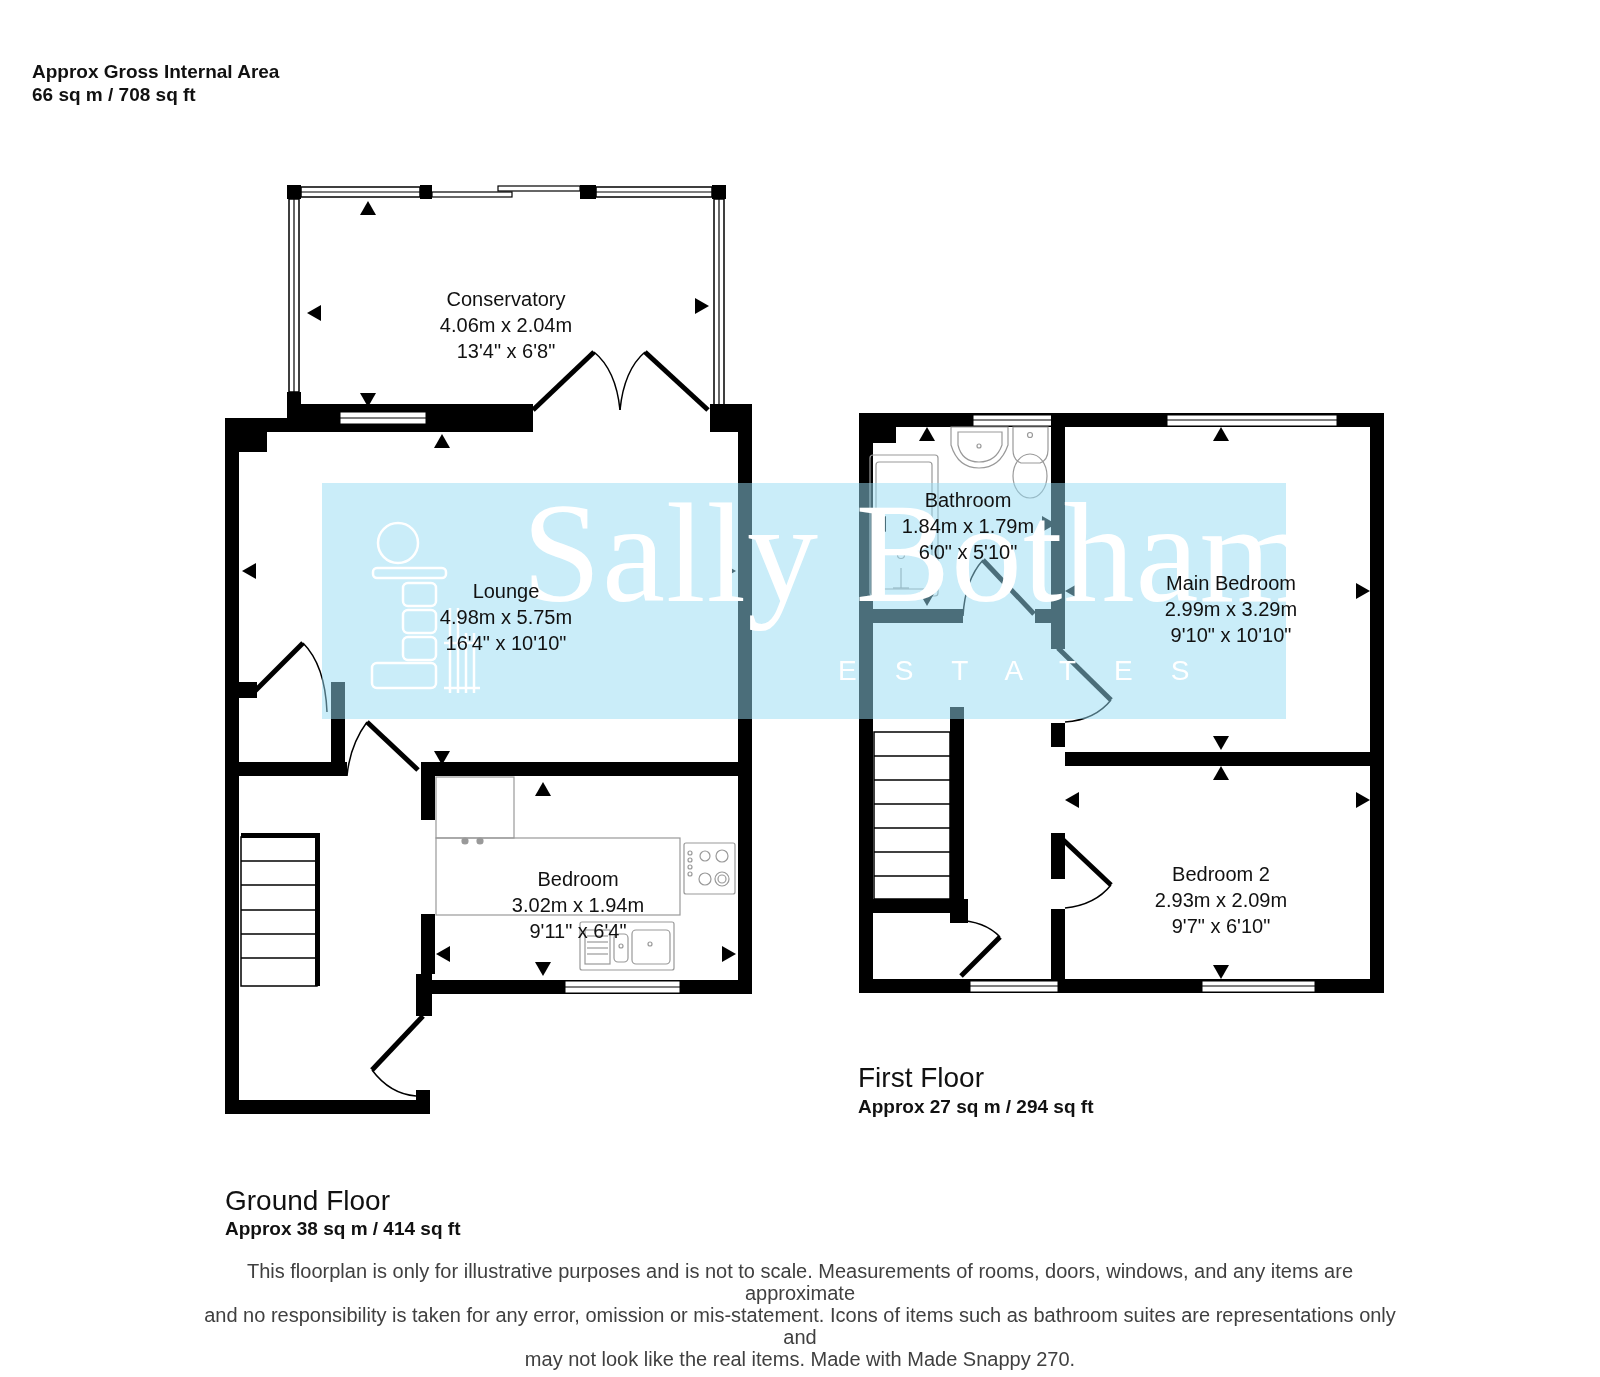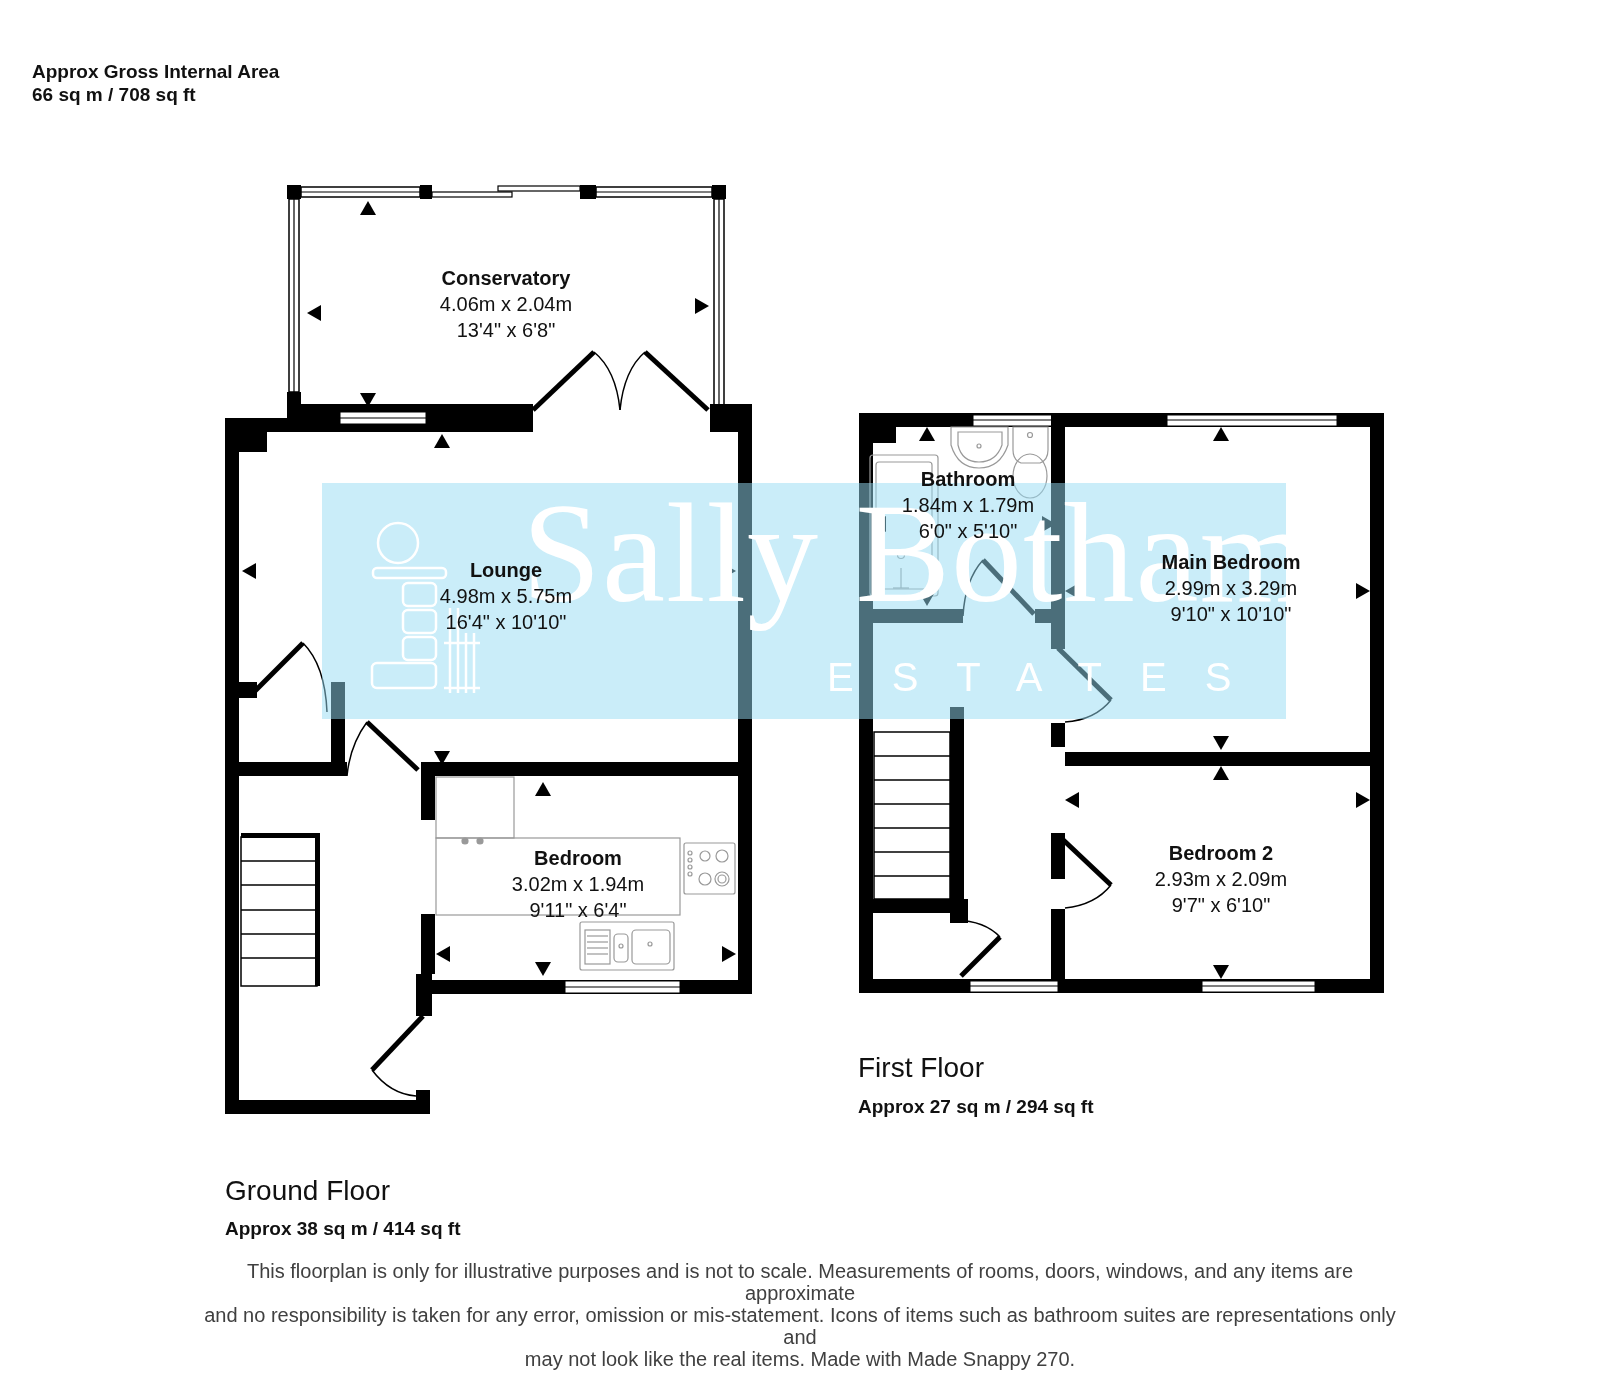--- a/index.html
+++ b/index.html
@@ -3,30 +3,30 @@
 <meta charset="utf-8">
 <style>
   html, body { margin:0; padding:0; background:#ffffff; }
   body { width:1600px; height:1377px; position:relative; overflow:hidden;
          font-family:"Liberation Sans", sans-serif; color:#111; }
   .abs { position:absolute; }
   .center { text-align:left;padding-left:32px; }
   .gia { left:0; width:1600px; top:60px; font-weight:bold; font-size:19px; line-height:23px; }
   svg.plan { position:absolute; left:0; top:0; }
   .room-label { position:absolute; text-align:center; font-size:20px; line-height:26px; color:#111; }
-  .room-label .name { font-weight:bold; }
-  .floor-title { position:absolute; font-size:28px; color:#111; }
+  .room-label .name { font-weight:normal;margin-top:21px; }
+  .floor-title { position:absolute; font-size:28px; color:#111;margin-top:10px; }
   .floor-area { position:absolute; font-size:19px; font-weight:bold; color:#111; }
   .disclaimer { position:absolute; left:200px; width:1200px; top:1260px; text-align:center;
                 font-size:20px; line-height:22px; color:#404040; }
   .watermark { position:absolute; left:322px; top:483px; width:964px; height:236px;
                background:rgba(150,220,243,0.5); }
   .wm-name { position:absolute; left:200px; top:-12px; width:700px; font-family:"Liberation Serif", serif;
              font-size:142px; color:#ffffff; letter-spacing:1px; white-space:nowrap; }
-  .wm-sub { position:absolute; left:505px; top:172px; font-family:"Liberation Sans", sans-serif; font-size:40px;
+  .wm-sub { position:absolute; left:516px; top:172px; font-family:"Liberation Sans", sans-serif; font-size:28px;
             color:#ffffff; letter-spacing:38px; white-space:nowrap; }
 </style>
 </head>
 <body>
 
 <div class="abs gia center">
   <div>Approx Gross Internal Area</div>
   <div>66 sq m / 708 sq ft</div>
 </div>
 

